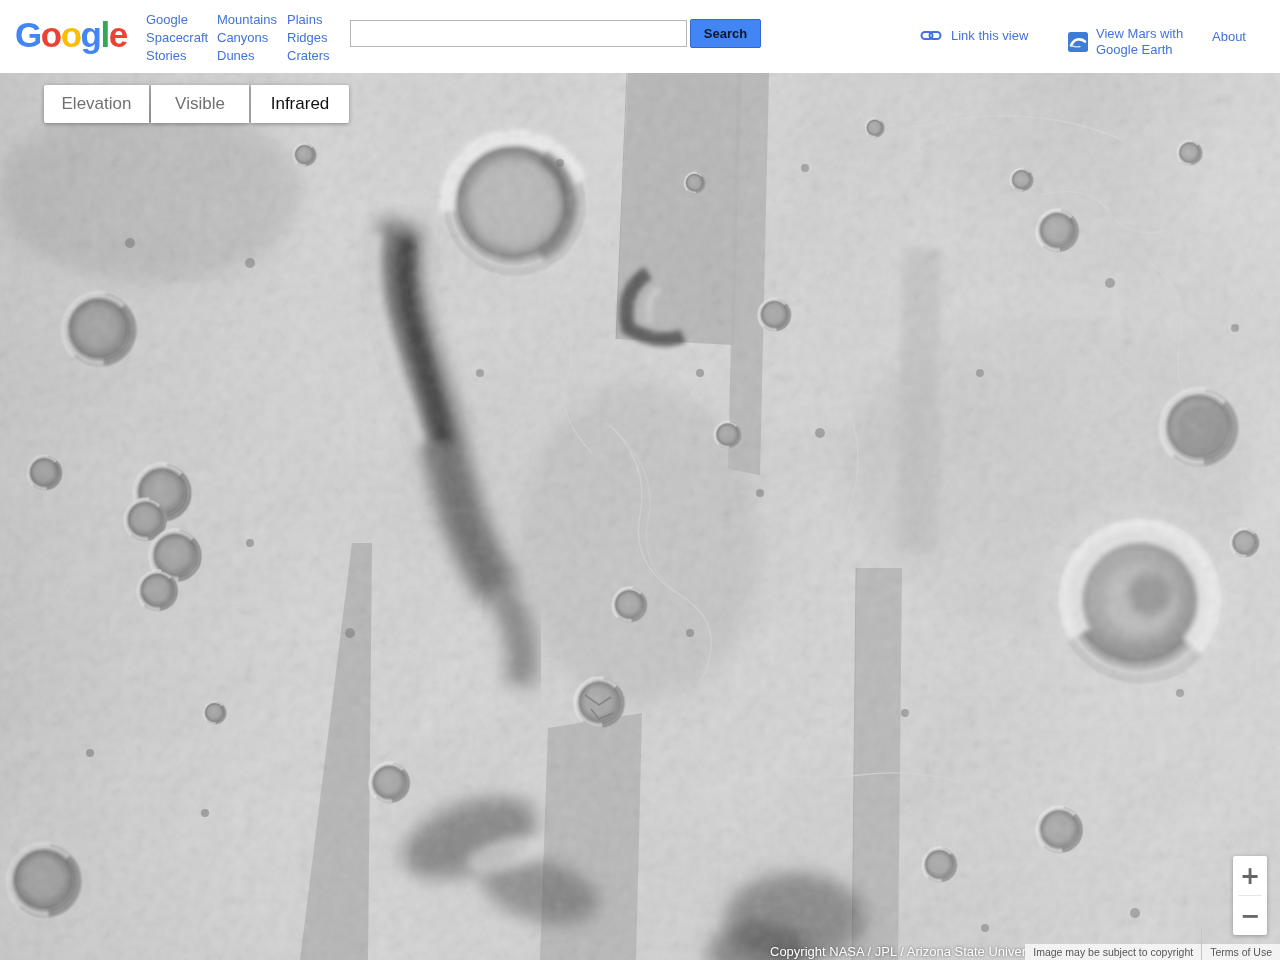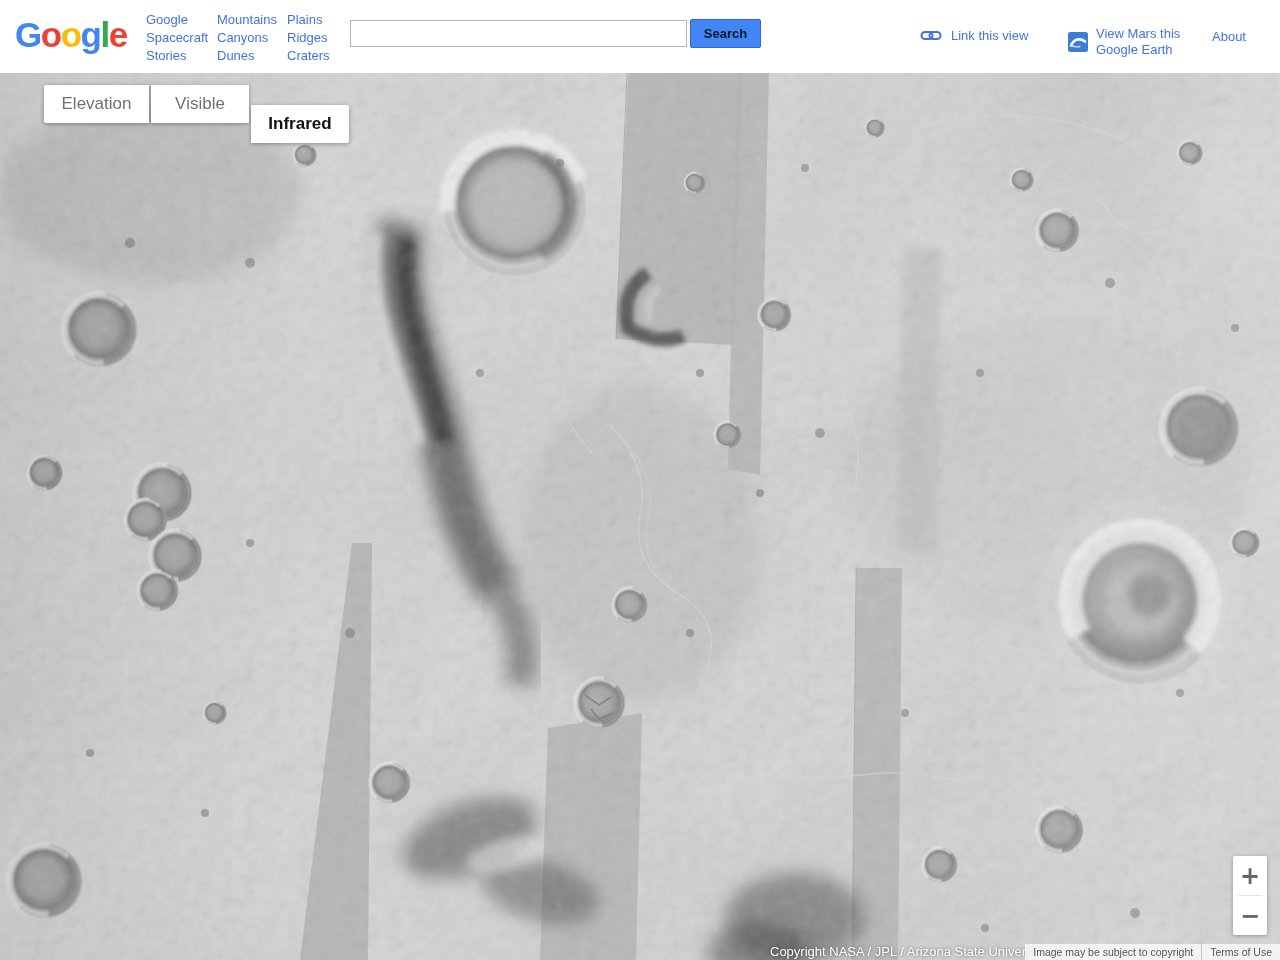--- a/index.html
+++ b/index.html
@@ -30,21 +30,21 @@
   #map-wrap{position:absolute;top:73px;left:0;width:1280px;height:887px;background:#9d9d9d;cursor:default;}
   #map-wrap svg{display:block;}
 
   
   .tabs{position:absolute;top:85px;left:10px;display:flex;z-index:20;filter:drop-shadow(0 1px 2px rgba(0,0,0,.35));padding-left:34px;}
   .tab{height:38px;background:#fff;border:none;display:flex;align-items:center;justify-content:center;
        font-size:17px;color:#717171;cursor:pointer;font-family:"Liberation Sans",sans-serif;}
   .tab.first{border-radius:2px 0 0 2px;width:105px;margin-right:2px;}
   .tab.mid{width:98px;margin-right:2px;}
   .tab.last{border-radius:0 2px 2px 0;width:98px;}
-  .tab.active{color:#111;font-weight:700;margin-top:20px;}
+  .tab.active{color:#111;font-weight:400;}
 
   
   .zoom-ctrl{position:absolute;left:1233px;top:856px;width:34px;height:79px;background:#fff;border-radius:2px;
              box-shadow:0 1px 4px rgba(0,0,0,.3);z-index:20;display:flex;flex-direction:column;}
   .zoom-btn{flex:1;border:none;background:transparent;color:#666;font-size:24px;font-weight:700;line-height:1;
             cursor:pointer;display:flex;align-items:center;justify-content:center;font-family:"DejaVu Sans",sans-serif;padding:0;}
   .zoom-divider{height:1px;background:#e6e6e6;margin:0 5px;}
 
   
   .map-copyright{position:absolute;left:770px;top:944px;z-index:20;color:#fff;font-size:13px;
@@ -92,21 +92,21 @@
       <span>Link this view</span>
     </div>
 
     <div class="hdr-right-item" id="earth-link">
       <svg width="20" height="20" viewBox="0 0 20 20">
         <rect x="0" y="0" width="20" height="20" rx="2.5" fill="#3e7dd6"></rect>
         <path d="M3,13.5 C6,6.5 12.5,6 17,9.5" fill="none" stroke="#fff" stroke-width="2.6" stroke-linecap="round"></path>
         <path d="M3,13.5 q5,2.2 9,1" fill="none" stroke="#cfe0f5" stroke-width="1.4" stroke-linecap="round"></path>
       </svg>
       <span class="two-line">
-        <span>View Mars this</span><br>
+        <span>View Mars with</span><br>
         <span>Google Earth</span>
       </span>
     </div>
 
     <div class="hdr-right-item" id="about-link">
       <span>About</span>
     </div>
   </div>
 
   <div id="map-wrap">

